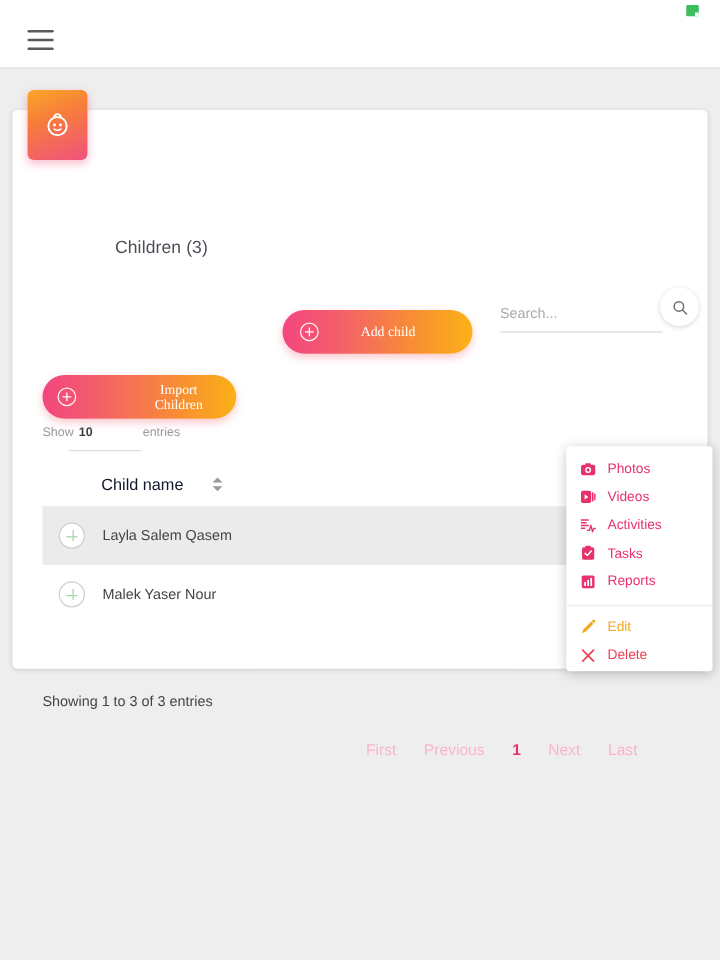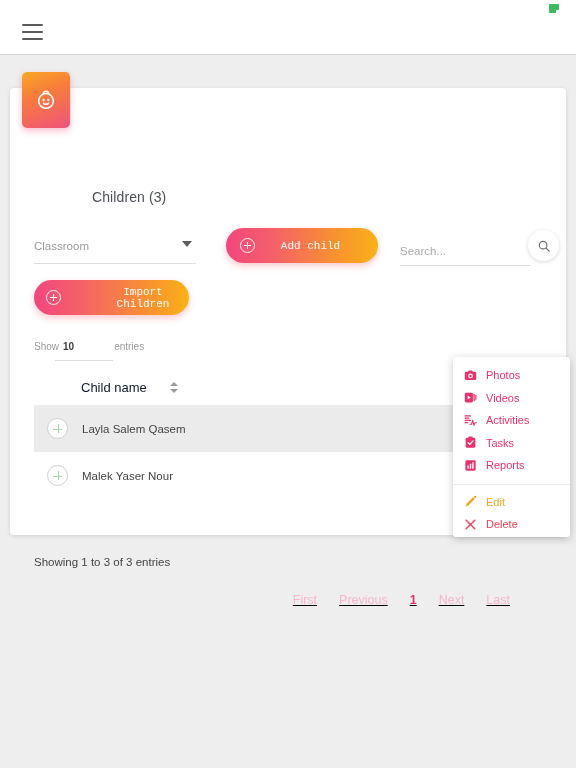--- a/index.html
+++ b/index.html
@@ -98,24 +98,25 @@
     border-top: 6px solid #5c5c5c;
   }
 
   
   .pill {
     position: absolute;
     border: none;
     border-radius: 40px;
     color: #ffffff;
     font-size: 11px;
-    font-family: Liberation Mono, monospace;
+    font-family: Liberation Serif, serif;
     cursor: pointer;
     display: flex;
     align-items: center;
+    margin-top: 20px;
   }
   .pill .plus {
     width: 15px; height: 15px;
     border: 1.3px solid rgba(255,255,255,.92);
     border-radius: 50%;
     position: relative;
     flex: 0 0 auto;
   }
   .pill .plus::before, .pill .plus::after {
     content: ""; position: absolute; background: #ffffff;
@@ -274,21 +275,20 @@
     font-size: 11.5px;
     color: #444444;
   }
   .pagination {
     position: absolute;
     left: 180px; top: 505px;
     width: 320px;
     display: flex; justify-content: flex-end;
     gap: 22px;
     font-size: 12.5px;
-    text-decoration: underline;
   }
   .pagination a { color: #f9b6ca; text-decoration: none; cursor: pointer; }
   .pagination a.current { color: #e8326b; font-weight: bold; }
 
   
   .menu {
     position: absolute;
     left: 453px; top: 357px;
     width: 117px;
     background: #ffffff;
@@ -328,24 +328,20 @@
     <i></i>
     <i></i>
   </div>
 </div>
 <div class="green-chip"></div>
 
 <div class="card">
 
   <div class="card-title">Children (3)</div>
 
-  <div class="classroom">
-    <span class="lbl">Classroom</span>
-    <span class="caret"></span>
-  </div>
 
   <button class="pill" id="add-child-btn">
     <span class="plus"></span>
     <span class="txt">Add child</span>
   </button>
 
   <button class="pill" id="import-children-btn">
     <span class="plus"></span>
     <span class="txt">Import Children</span>
   </button>

